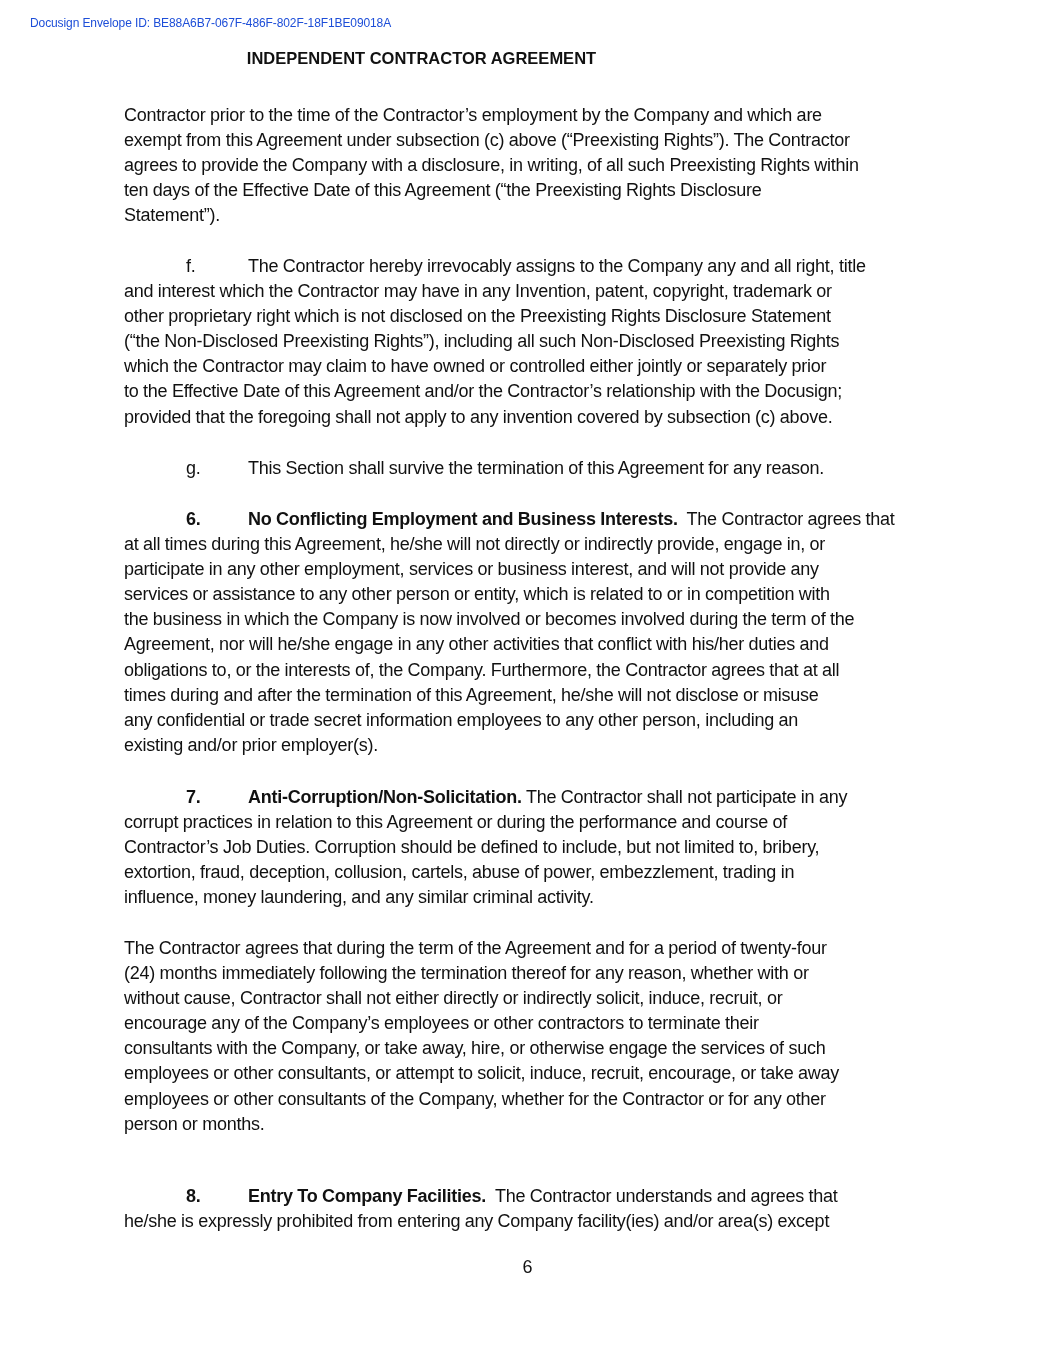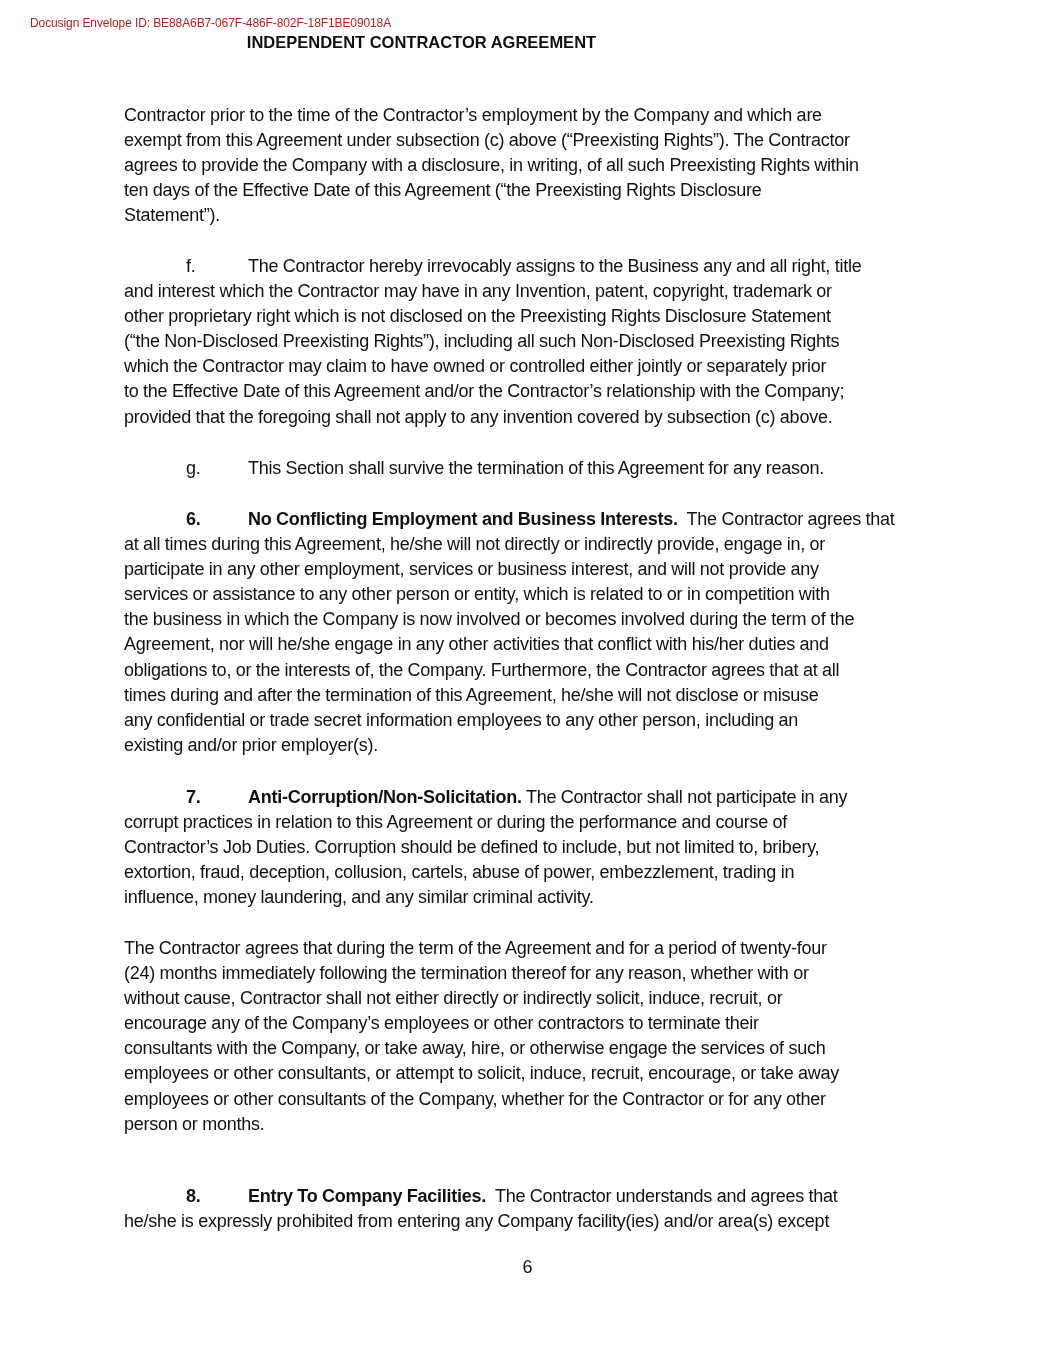--- a/index.html
+++ b/index.html
@@ -14,28 +14,28 @@
       overflow: hidden;
       color: #111111;
     }
     .envelope {
       position: absolute;
       left: 30px;
       top: 16px;
       font-family: "Liberation Sans", sans-serif;
       font-size: 12px;
       letter-spacing: -0.1px;
-      color: #b91c1c;
+      color: #1d4ed8;
       white-space: nowrap;
     }
     .doc-title {
       position: absolute;
       left: 0;
       width: 843px;
-      top: 33px;
+      top: 49px;
       text-align: center;
       font-family: "Liberation Sans Narrow", "Liberation Sans", sans-serif;
       font-weight: bold;
       font-size: 16.5px;
       transform: translateX(0px);
       white-space: nowrap;
     }
     .title-inner {
       display: inline-block;
       margin-left: 0;
@@ -79,26 +79,26 @@
 
 <div class="para" style="top:103px;">
   <span class="line">Contractor prior to the time of the Contractor’s employment by the Company and which are</span>
   <span class="line">exempt from this Agreement under subsection (c) above (“Preexisting Rights”).  The Contractor</span>
   <span class="line">agrees to provide the Company with a disclosure, in writing, of all such Preexisting Rights within</span>
   <span class="line">ten days of the Effective Date of this Agreement (“the Preexisting Rights Disclosure</span>
   <span class="line">Statement”).</span>
 </div>
 
 <div class="para" style="top:254px;">
-  <span class="line"><span class="indent-num">f.</span><span>The Contractor hereby irrevocably assigns to the Business any and all right, title</span></span>
+  <span class="line"><span class="indent-num">f.</span><span>The Contractor hereby irrevocably assigns to the Company any and all right, title</span></span>
   <span class="line">and interest which the Contractor may have in any Invention, patent, copyright, trademark or</span>
   <span class="line">other proprietary right which is not disclosed on the Preexisting Rights Disclosure Statement</span>
   <span class="line">(“the Non-Disclosed Preexisting Rights”), including all such Non-Disclosed Preexisting Rights</span>
   <span class="line">which the Contractor may claim to have owned or controlled either jointly or separately prior</span>
-  <span class="line">to the Effective Date of this Agreement and/or the Contractor’s relationship with the Company;</span>
+  <span class="line">to the Effective Date of this Agreement and/or the Contractor’s relationship with the Docusign;</span>
   <span class="line">provided that the foregoing shall not apply to any invention covered by subsection (c) above.</span>
 </div>
 
 <div class="para" style="top:456px;">
   <span class="line"><span class="indent-num">g.</span><span>This Section shall survive the termination of this Agreement for any reason.</span></span>
 </div>
 
 <div class="para" style="top:507px;">
   <span class="line"><span class="indent-num bold">6.</span><span class="bold">No Conflicting Employment and Business Interests.</span><span style="white-space:pre;text-align:center;">  The Contractor agrees that</span></span>
   <span class="line">at all times during this Agreement, he/she will not directly or indirectly provide, engage in, or</span>

